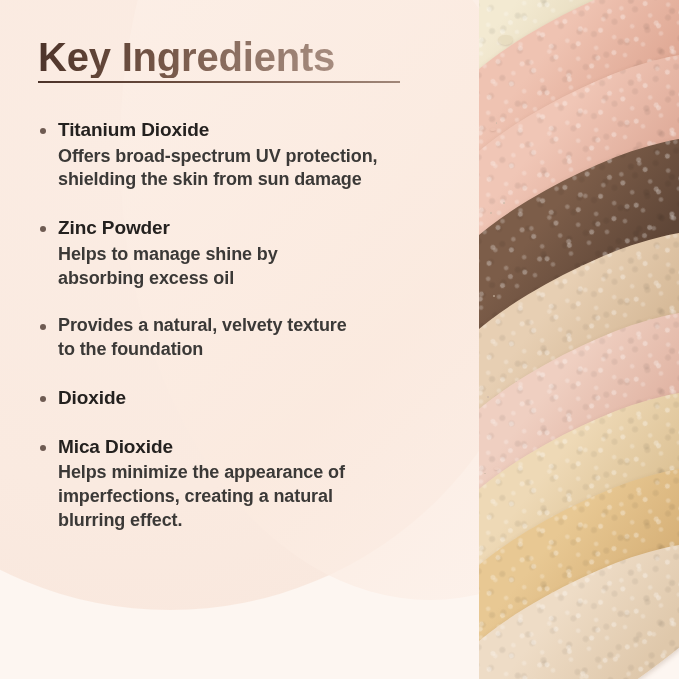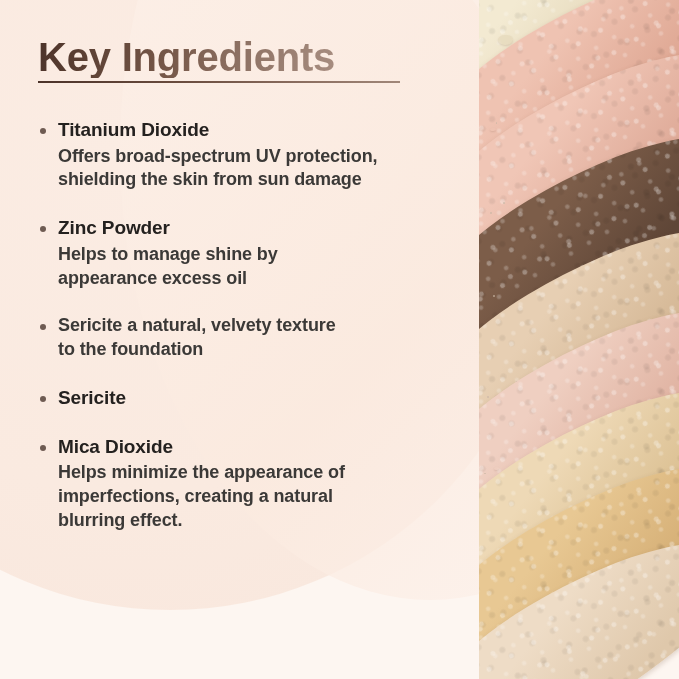--- a/index.html
+++ b/index.html
@@ -185,30 +185,30 @@
         <li class="item">
           <span class="bullet"></span>
           <span class="item-name">Titanium Dioxide</span>
           <span class="item-desc">Offers broad-spectrum UV protection,
 shielding the skin from sun damage</span>
         </li>
         <li class="item">
           <span class="bullet"></span>
           <span class="item-name">Zinc Powder</span>
           <span class="item-desc">Helps to manage shine by
-appearance excess oil</span>
+absorbing excess oil</span>
         </li>
         <li class="item">
           <span class="bullet"></span>
-          <span class="item-desc">Sericite a natural, velvety texture
+          <span class="item-desc">Provides a natural, velvety texture
 to the foundation</span>
         </li>
         <li class="item">
           <span class="bullet"></span>
-          <span class="item-name">Sericite</span>
+          <span class="item-name">Dioxide</span>
         </li>
         <li class="item">
           <span class="bullet"></span>
           <span class="item-name">Mica Dioxide</span>
           <span class="item-desc">Helps minimize the appearance of
 imperfections, creating a natural
 blurring effect.</span>
         </li>
       </ul>
   </div>

